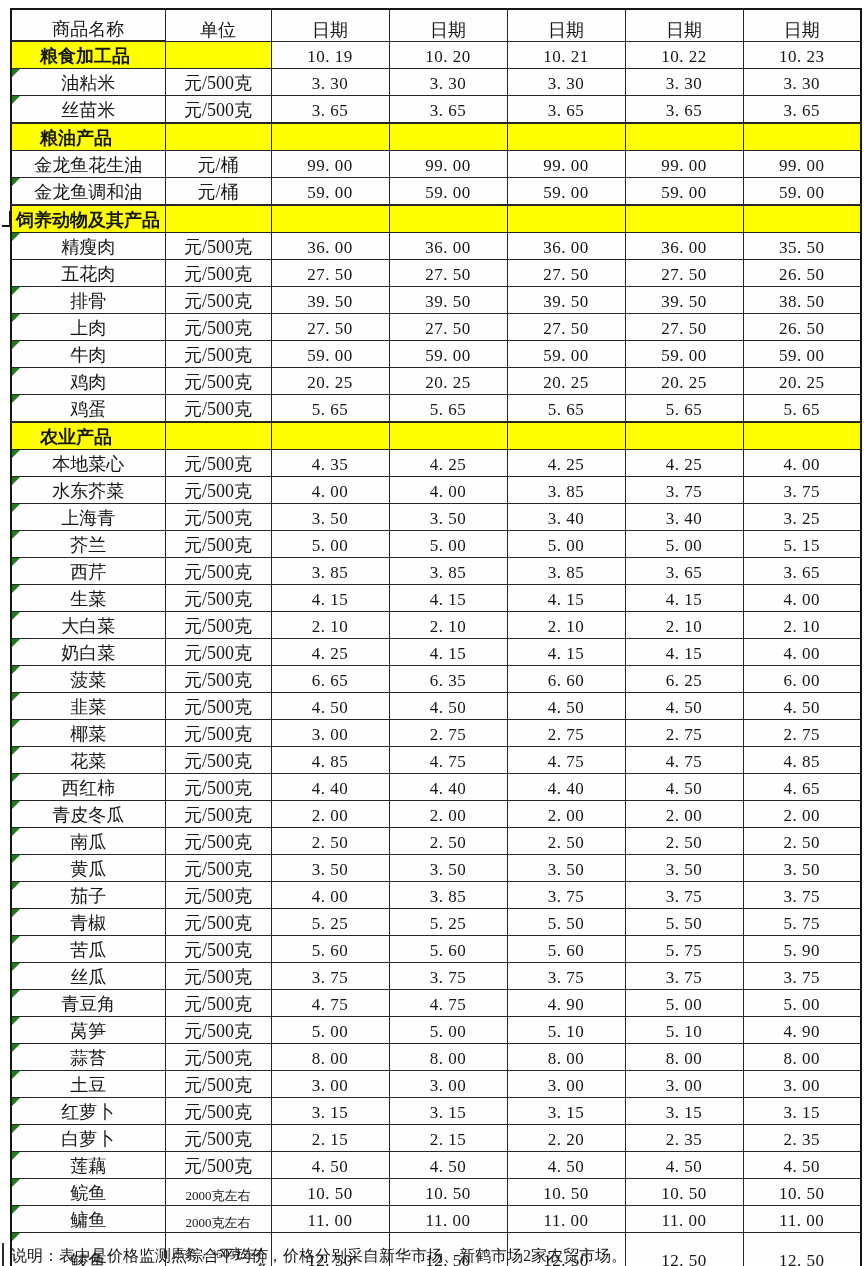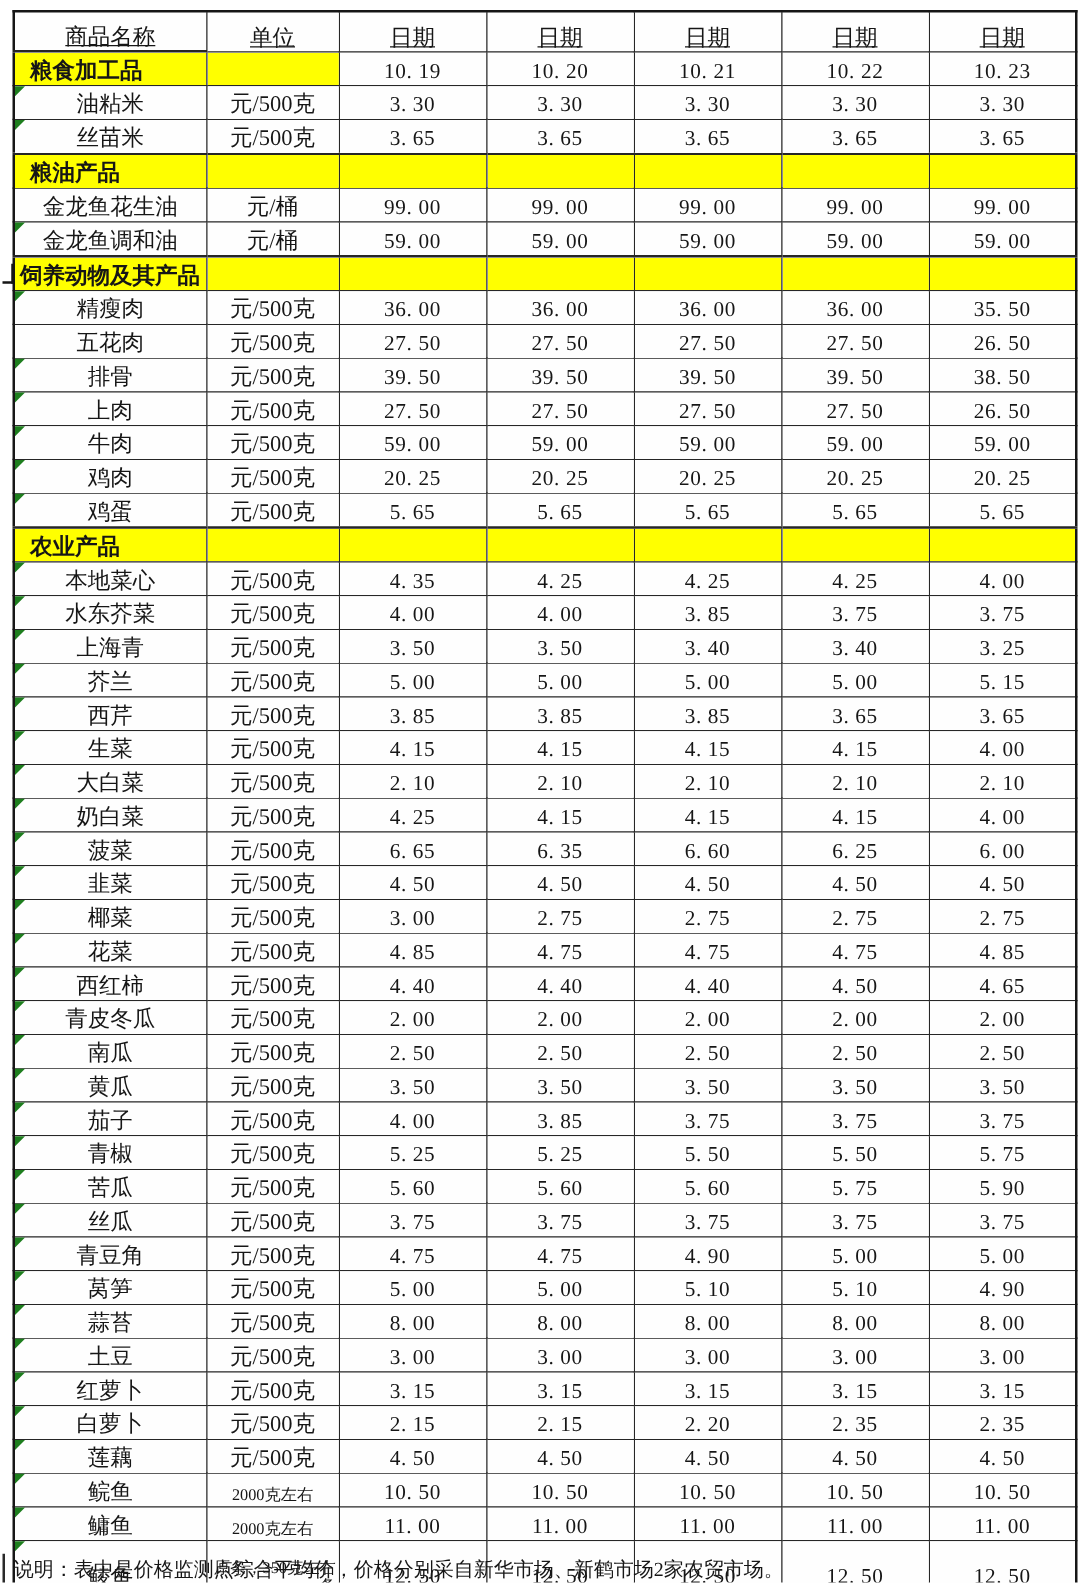--- a/index.html
+++ b/index.html
@@ -27,30 +27,30 @@
     position:relative;
     text-align:center;
     vertical-align:bottom;
     font-weight:normal;
     font-size:18px;
     line-height:1.15;
     height:26px;
     overflow:visible;
     background:#fefefe;
   }
-  thead th{height:30px;text-decoration:underline;}
+  thead th{height:30px;}
   tr.tall td{height:57px;vertical-align:middle;}
   td .txt{display:inline-block;padding-bottom:1px;}
   td.num{font-size:17px;letter-spacing:0.5px;}
   td.sec{
     background:#ffff00;
     font-weight:bold;
     text-align:left;
   }
-  td.sec .txt{padding-left:12px;white-space:nowrap;}
+  td.sec .txt{padding-left:28px;white-space:nowrap;}
   td.sec.ovl .txt{padding-left:4px;}
   td.secv{background:#ffff00;}
   tr.section td, tr.section-dates td.sec{border-top-width:2px;}
   td .small{font-size:13px;line-height:1.15;display:inline-block;padding:1px 2px;text-align:right;}
   .tri{
     position:absolute;top:0;left:0;
     width:0;height:0;
     border-top:8px solid #1e7e1e;
     border-right:8px solid transparent;
   }

